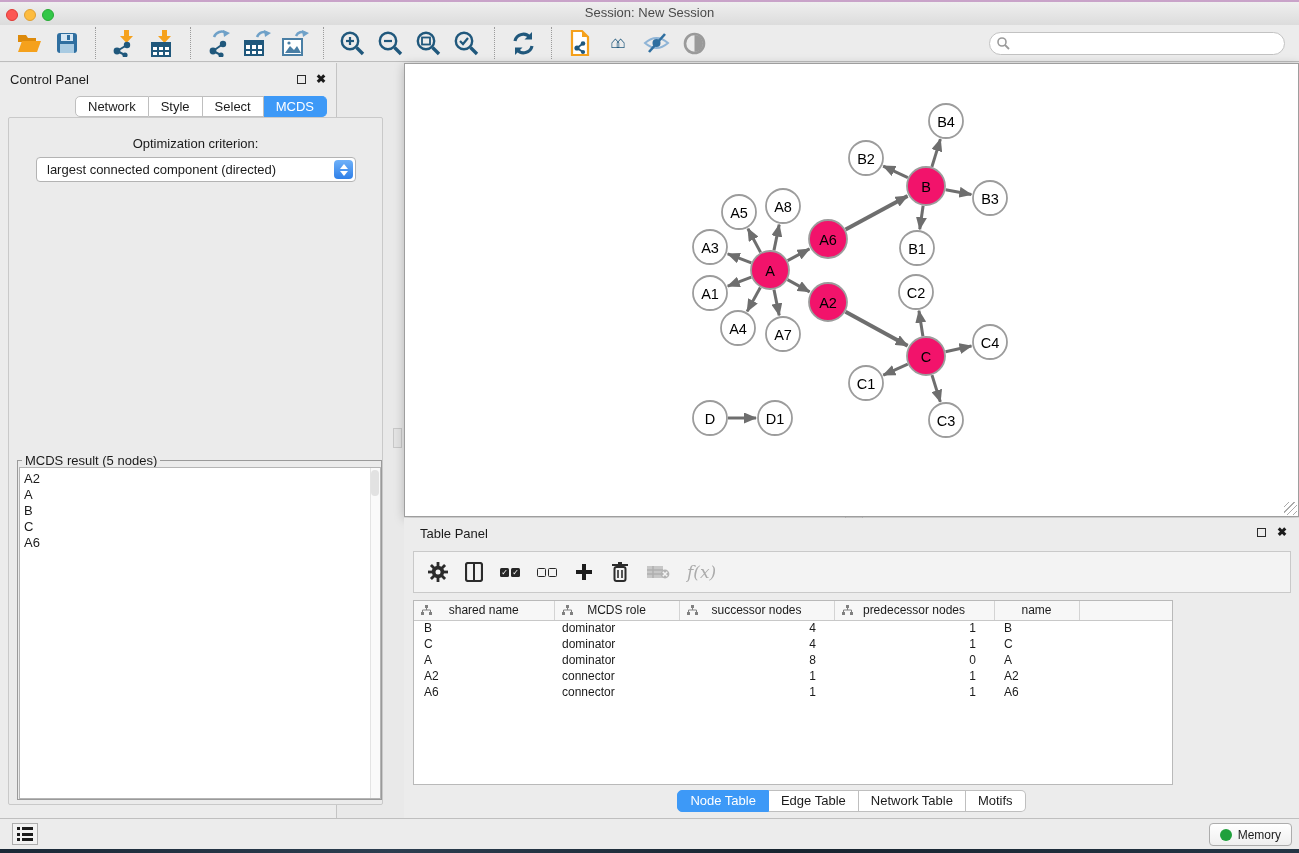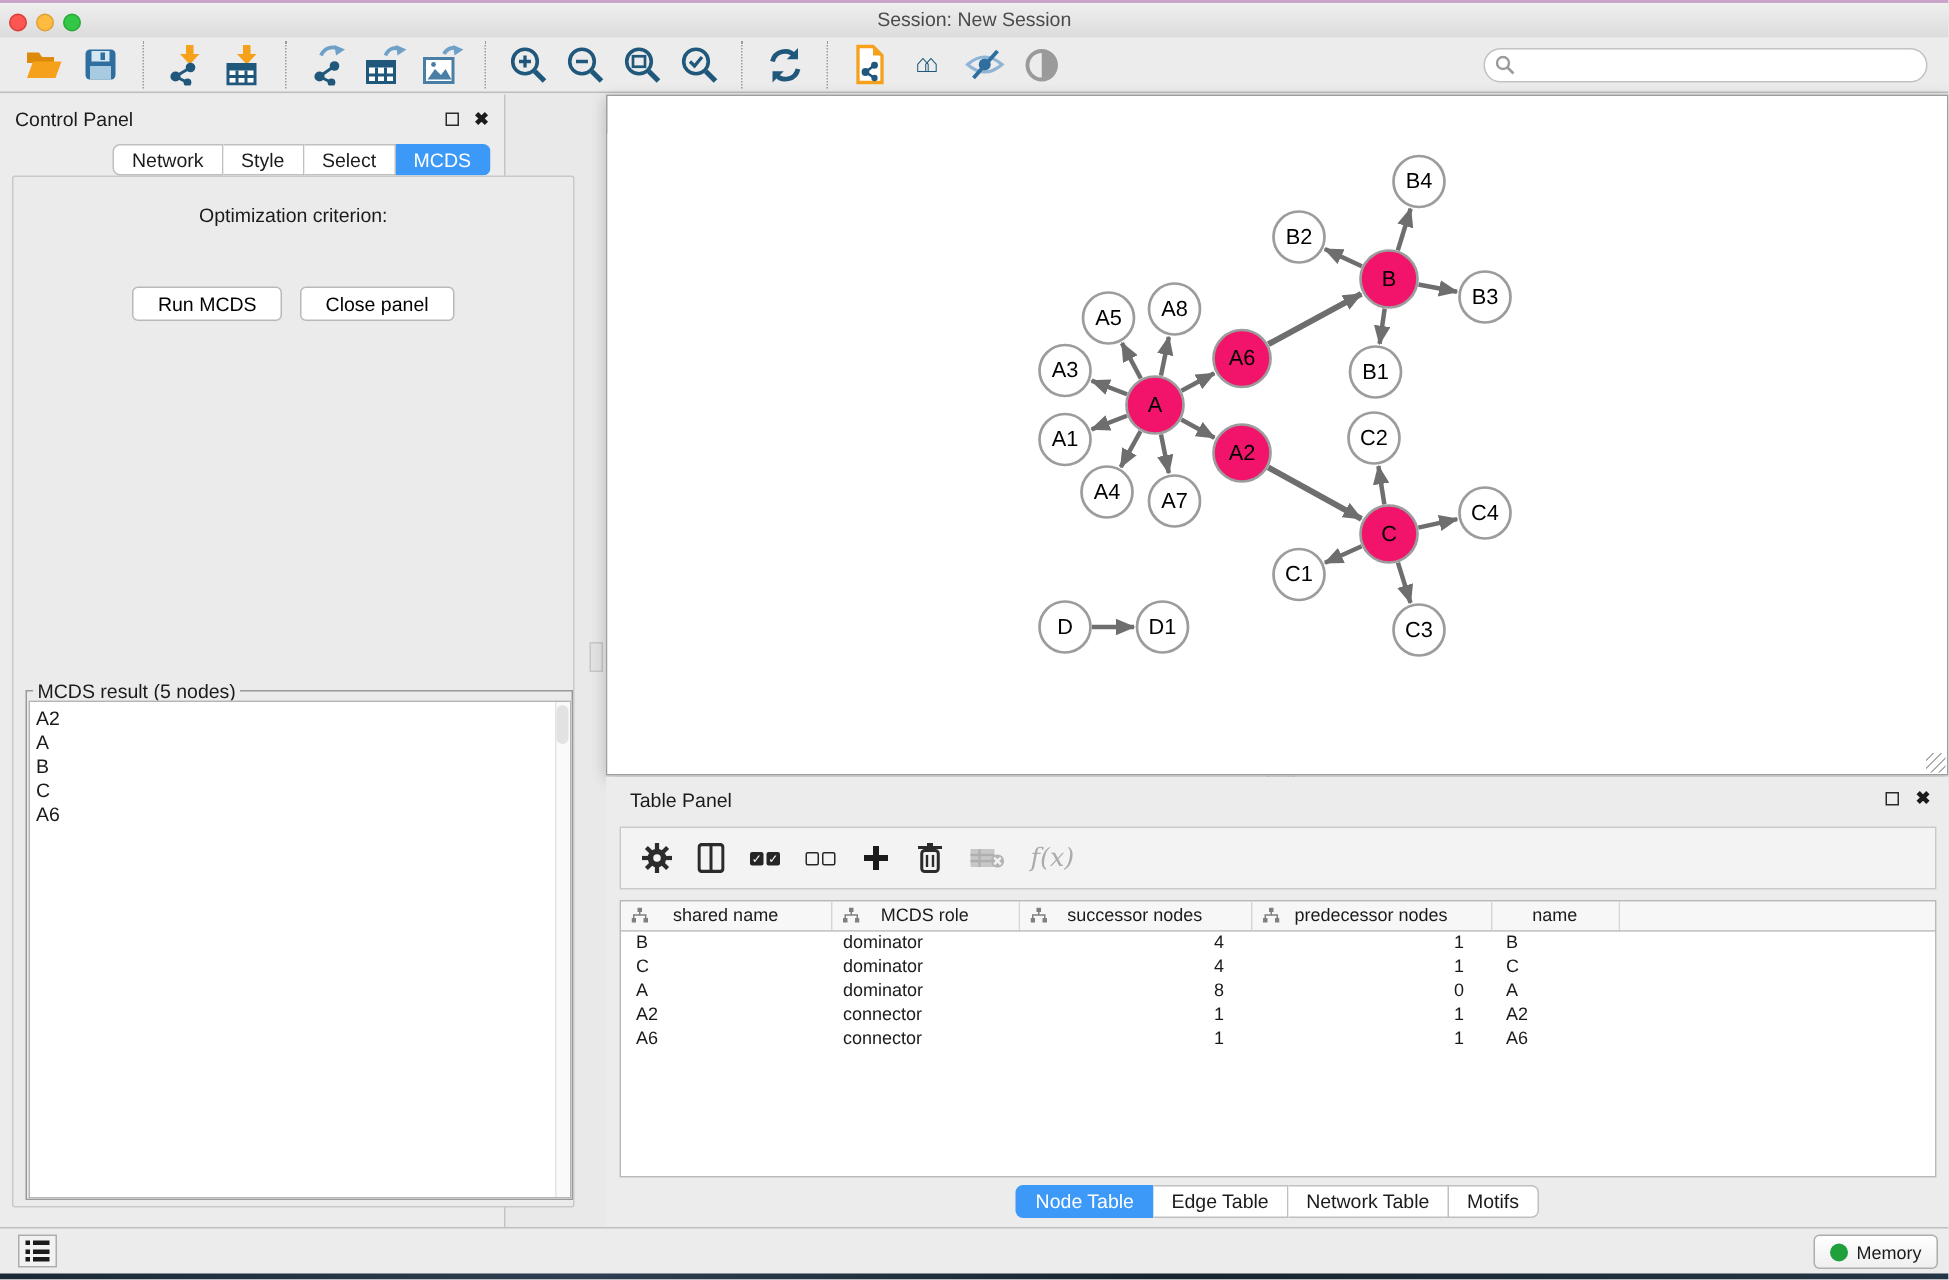--- a/index.html
+++ b/index.html
@@ -67,21 +67,21 @@
   
   #table-panel { left:404px; top:518px; width:895px; height:300px; background:#ECECEC; }
   #table-panel .panel-title { position:absolute; left:16px; top:8px; }
   #tp-icons { position:absolute; right:12px; top:9px; display:flex; gap:11px; align-items:center; }
   #tp-toolbar { position:absolute; left:9px; top:33px; width:878px; height:42px; background:#F3F3F3; border:1px solid #C9C9C9; display:flex; align-items:center; padding-left:14px; gap:17px; }
   .ck-pair { display:flex; gap:2px; }
   .ck { width:9px; height:9px; border-radius:1.5px; }
   .ck.on { background:#262626; color:#fff; font-size:8px; line-height:9px; text-align:center; }
   .ck.off { border:1.5px solid #262626; background:#F3F3F3; }
   .fx { font-family:"DejaVu Serif",serif; font-style:italic; font-size:17px; color:#ABABAB; }
-  #tp-table { position:absolute; left:9px; top:82px; width:878px; height:185px; background:#fff; border:1px solid #B9B9B9; }
+  #tp-table { position:absolute; left:9px; top:82px; width:760px; height:185px; background:#fff; border:1px solid #B9B9B9; }
   table { border-collapse:collapse; table-layout:fixed; width:100%; }
   th { height:19px; background:#F7F7F7; border-bottom:1px solid #C8C8C8; border-right:1px solid #D4D4D4; font-size:12px; font-weight:normal; position:relative; }
   th:last-child { border-right:none; }
   th .hicon { position:absolute; left:7px; top:4px; }
   td { height:16px; font-size:12px; padding:0; white-space:nowrap; overflow:hidden; }
   td.l0 { padding-left:10px; } td.l1 { padding-left:8px; } td.l4 { padding-left:10px; }
   td.r { text-align:right; padding-right:18px; }
   #tp-tabs { position:absolute; left:0; top:272px; width:100%; display:flex; justify-content:center; }
   #tp-tabs .seg { height:22px; line-height:20px; }
 
@@ -266,23 +266,26 @@
     <span class="wm-close">✖</span>
   </span>
   <div id="cp-tabs">
       <span class="seg">Network</span>
       <span class="seg">Style</span>
       <span class="seg">Select</span>
       <span class="seg active">MCDS</span>
     </div>
   <div id="cp-content">
     <div id="opt-label">Optimization criterion:</div>
-    <div id="cp-buttons">
-      <button class="btn">Run MCDS</button>
-      <button class="btn">Close panel</button>
+    <div id="criterion-select">
+      <span>largest connected component (directed)</span>
+      <span class="spinner">
+          <span class="chev-up"></span>
+          <span class="chev-dn"></span>
+        </span>
     </div>
     <div id="mcds-fieldset">
       <span id="mcds-legend">MCDS result (5 nodes)</span>
       <div id="mcds-list">
         <div id="mcds-items">
             <div class="mcds-item">A2</div>
             <div class="mcds-item">A</div>
             <div class="mcds-item">B</div>
             <div class="mcds-item">C</div>
             <div class="mcds-item">A6</div>

